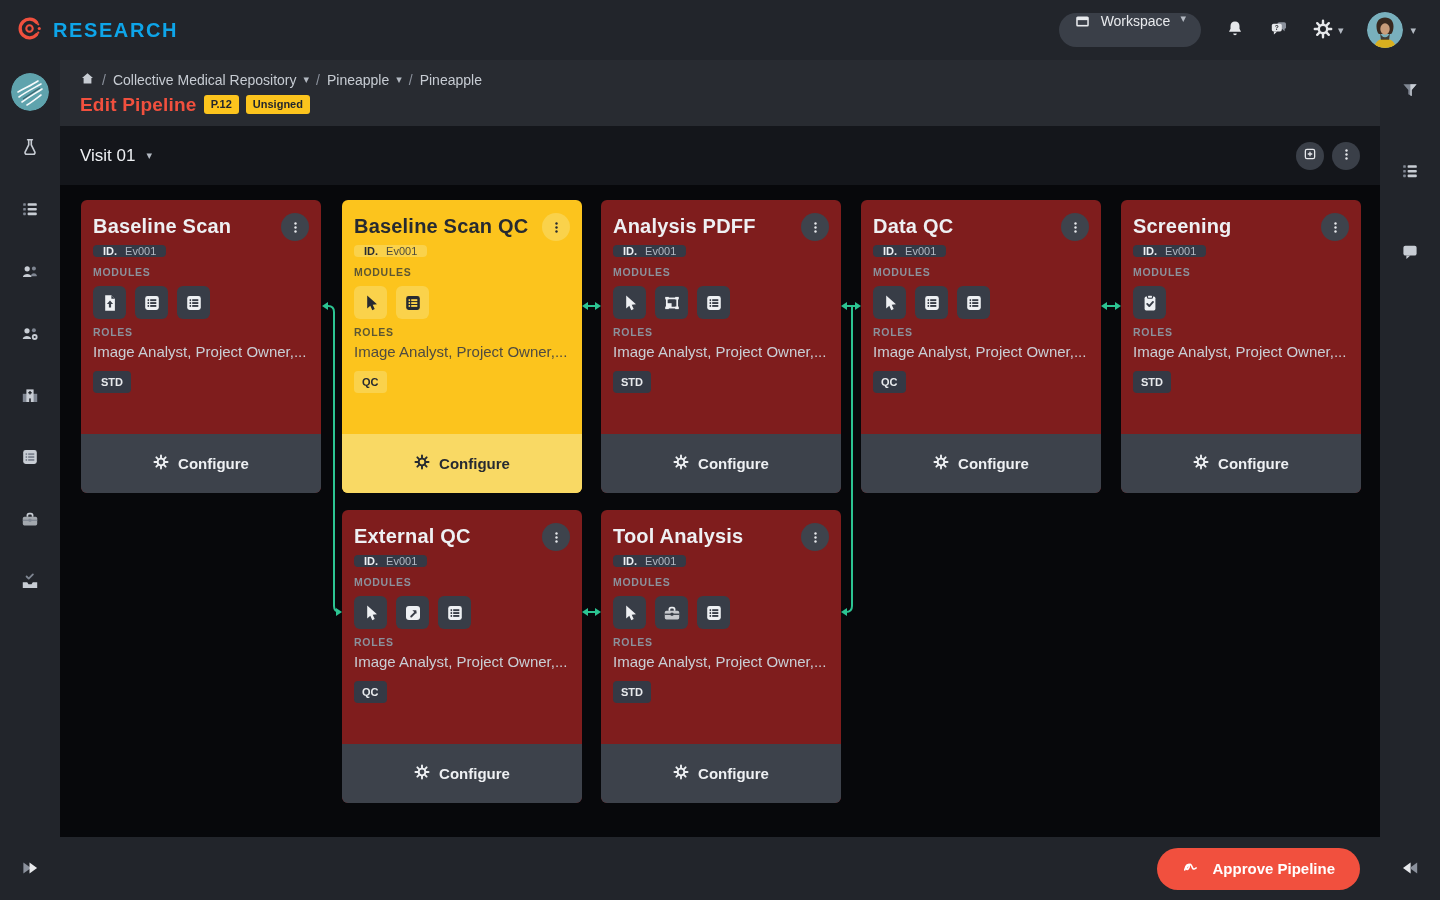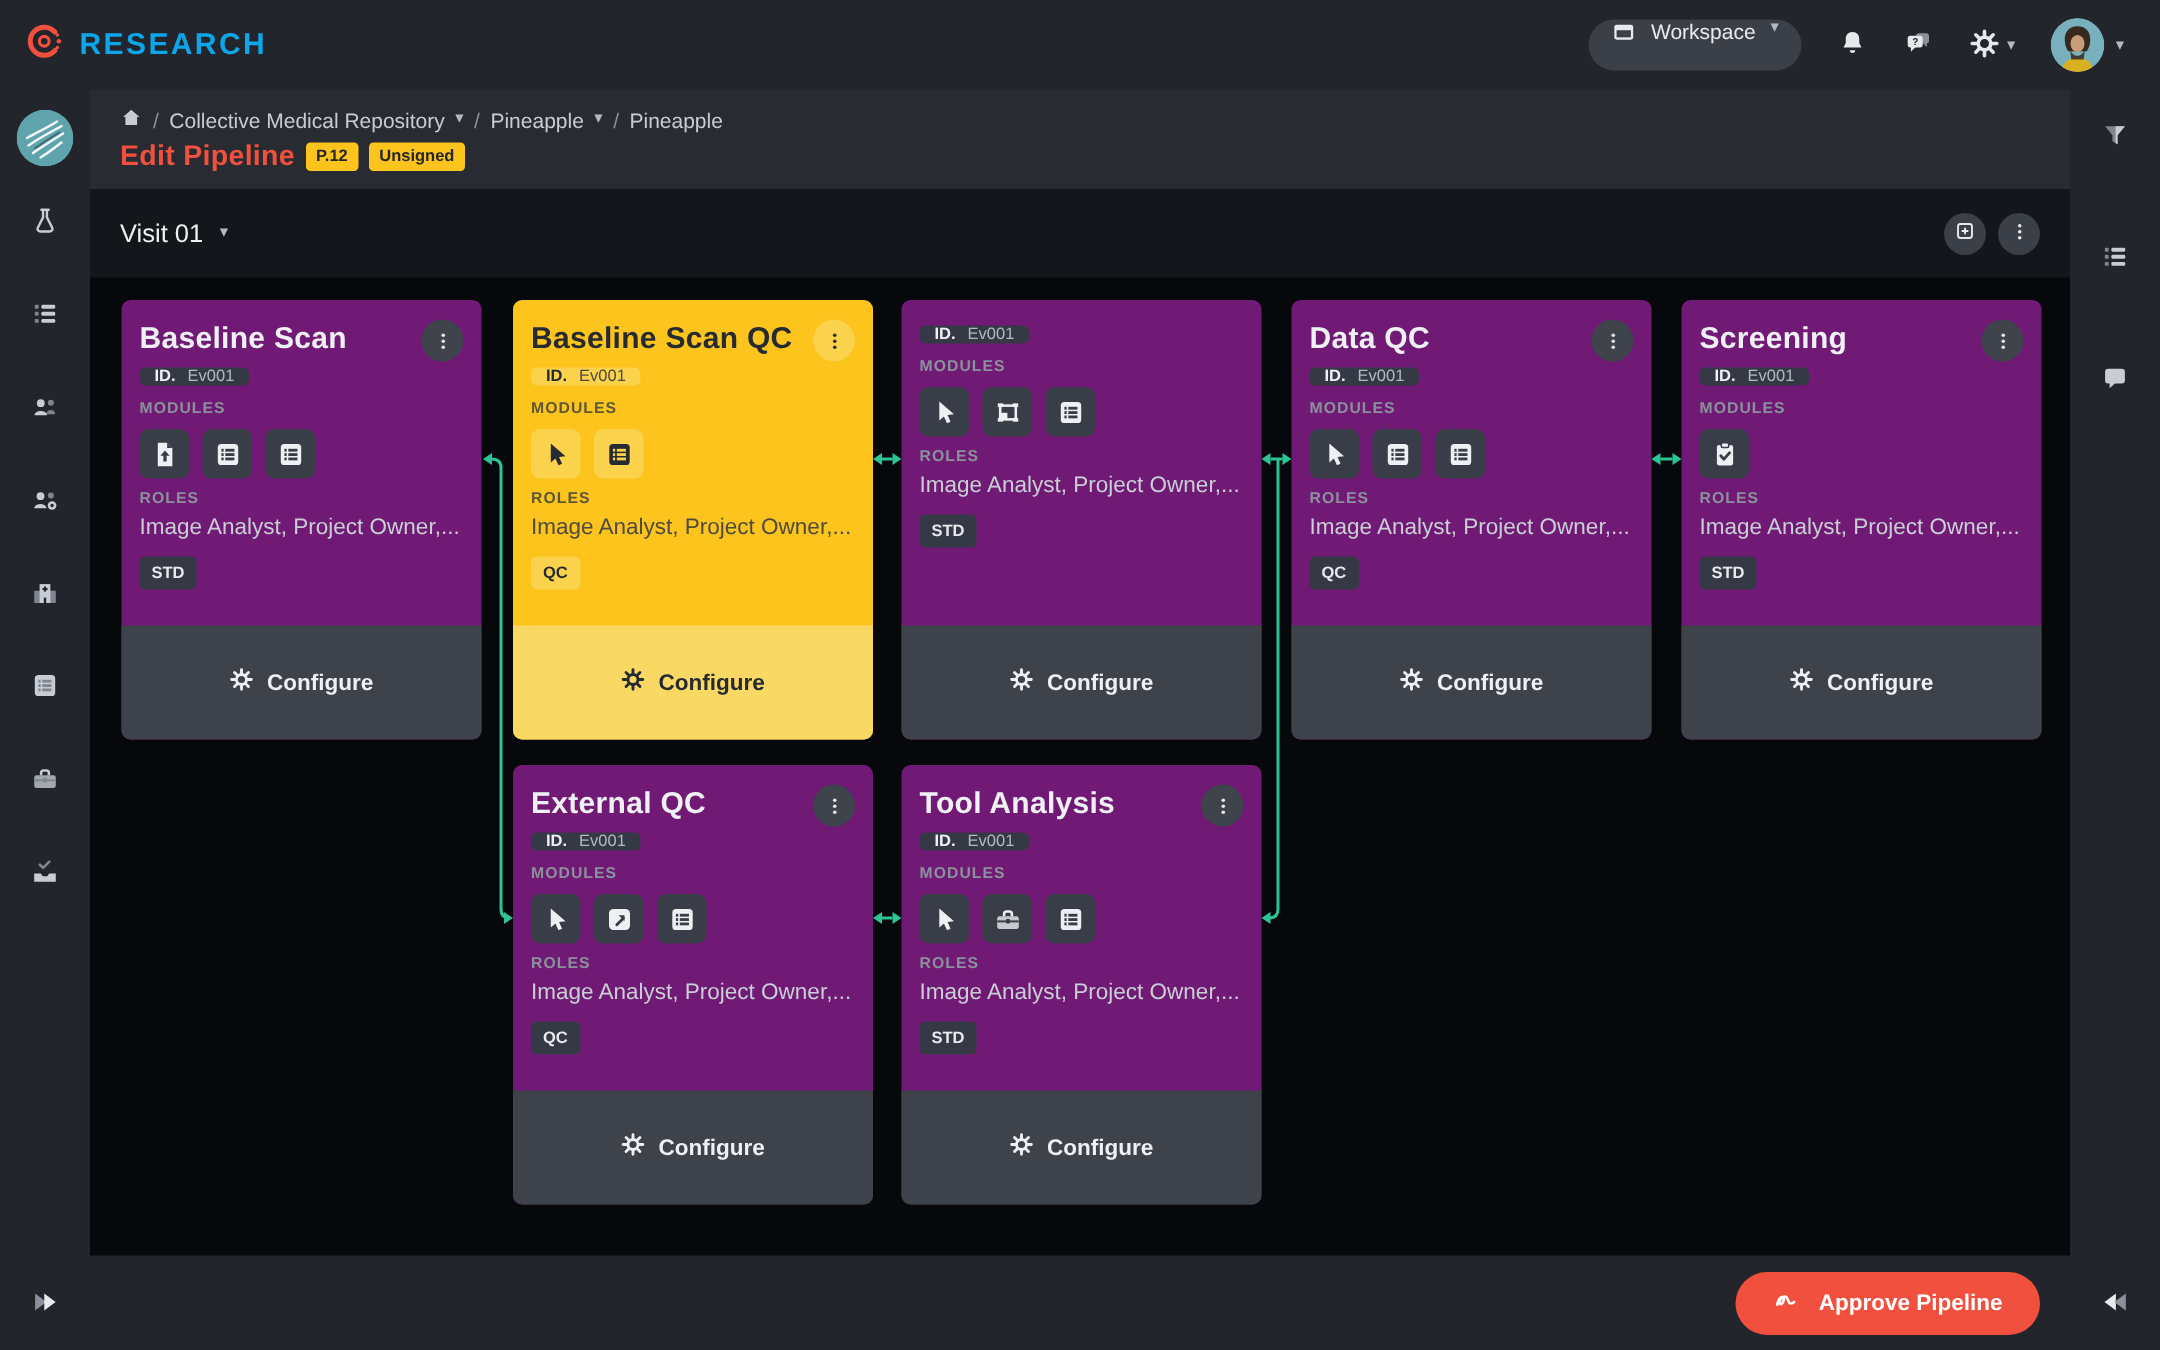--- a/index.html
+++ b/index.html
@@ -44,33 +44,33 @@
   .visitbar{position:absolute;left:60px;right:60px;top:126px;height:59px;background:#14161b;display:flex;align-items:center;justify-content:space-between;padding:0 20px;z-index:3}
   .visit-label{display:flex;align-items:center;gap:11px;font-size:17px;color:#eef0f3;cursor:pointer;background:none;border:none}
   .visit-actions{display:flex;gap:8px}
   .circle-btn{width:28px;height:28px;border-radius:50%;background:#3a3f48;border:none;display:grid;place-items:center;cursor:pointer}
 
   
   .canvas{position:absolute;left:60px;right:60px;top:185px;bottom:63px;background:#07080b;overflow:hidden}
   .edges-svg{position:absolute;left:0;top:0;width:1320px;height:652px}
 
   
-  .card{position:absolute;width:240px;height:293px;background:#701a75;border-radius:6px;padding:13px 12px 0;color:#eef0f3}
+  .card{position:absolute;width:240px;height:293px;background:#7f1d1d;border-radius:6px;padding:13px 12px 0;color:#eef0f3}
   .card-head{display:flex;justify-content:space-between;align-items:flex-start}
   .card-title{font-size:20px;font-weight:600;letter-spacing:.2px;padding-top:2px}
   .kebab{width:28px;height:28px;border-radius:50%;background:#3e434c;border:none;display:grid;place-items:center;cursor:pointer;flex-shrink:0}
   .id-badge{display:inline-flex;gap:8px;align-items:flex-end;background:#343945;border-radius:4px;padding:0 10px;margin-top:2px;font-size:11px}
   .id-k{font-weight:bold;color:#eef0f3}
   .id-v{color:#b3b9c3}
   .sec-label{margin-top:7px;font-size:10.5px;font-weight:bold;letter-spacing:.7px;color:#8b919c}
   .modules-row{display:flex;gap:9px;margin-top:8px}
   .mbox{width:33px;height:33px;border-radius:6px;background:#383d47;display:grid;place-items:center}
   .roles-text{margin-top:5px;font-size:15px;color:#c9ced5;white-space:nowrap;overflow:hidden}
   .tag{display:inline-block;margin-top:11px;background:#343945;border-radius:4px;padding:5px 8px;font-size:11px;font-weight:bold;color:#e8eaed}
-  .configure{position:absolute;left:0;right:0;bottom:0;height:76px;background:#3d424b;border:none;border-radius:0 0 6px 6px;color:#eef0f3;font-size:15px;font-weight:bold;display:flex;align-items:center;justify-content:center;gap:9px;cursor:pointer}
+  .configure{position:absolute;left:0;right:0;bottom:0;height:59px;background:#3d424b;border:none;border-radius:0 0 6px 6px;color:#eef0f3;font-size:15px;font-weight:bold;display:flex;align-items:center;justify-content:center;gap:9px;cursor:pointer}
   
   .card.hl{background:#fcc41d;color:#262a31}
   .hl .card-title{color:#262a31}
   .hl .kebab{background:#fad24b}
   .hl .id-badge{background:#fad24b}
   .hl .id-k{color:#262a31}
   .hl .id-v{color:#4c4a3c}
   .hl .sec-label{color:#5d5733}
   .hl .mbox{background:#fad24b}
   .hl .roles-text{color:#4f4b41}
@@ -462,20 +462,32 @@
     <button class="configure">
       <span class="cfg-gear"><svg width="16" height="16" viewBox="0 0 20 20" xmlns="http://www.w3.org/2000/svg">
             <circle cx="10" cy="10" r="4.2" fill="none" stroke="#262a31" stroke-width="2.4"></circle>
             <path d="M15.2 10H18.2M13.68 13.68 15.8 15.8M10 15.2V18.2M6.32 13.68 4.2 15.8M4.8 10H1.8M6.32 6.32 4.2 4.2M10 4.8V1.8M13.68 6.32 15.8 4.2" stroke="#262a31" stroke-width="2.4" stroke-linecap="round"></path>
           </svg></span>
       <span class="cfg-label">Configure</span>
     </button>
   </div>
 
   <div class="card" style="left: 541px; top: 15px;">
+    <div class="card-head">
+      <h3 class="card-title">Analysis PDFF</h3>
+      <button class="kebab">
+          <svg width="15" height="15" viewBox="0 0 20 20" xmlns="http://www.w3.org/2000/svg">
+            <g fill="#e6e8eb">
+              <circle cx="10" cy="4.7" r="1.6"></circle>
+              <circle cx="10" cy="10" r="1.6"></circle>
+              <circle cx="10" cy="15.3" r="1.6"></circle>
+            </g>
+          </svg>
+        </button>
+    </div>
     <div class="id-badge">
       <span class="id-k">ID.</span>
       <span class="id-v">Ev001</span>
     </div>
     <div class="sec-label modules-label">MODULES</div>
     <div class="modules-row">
         <div class="mbox">
           <svg width="20" height="20" viewBox="0 0 20 20" xmlns="http://www.w3.org/2000/svg">
             <path d="M6.2 2.6v12.8l3.1-2.7 2 4.5 2.4-1.1-2-4.4 4.3-.5z" fill="#eef0f3"></path>
           </svg>

